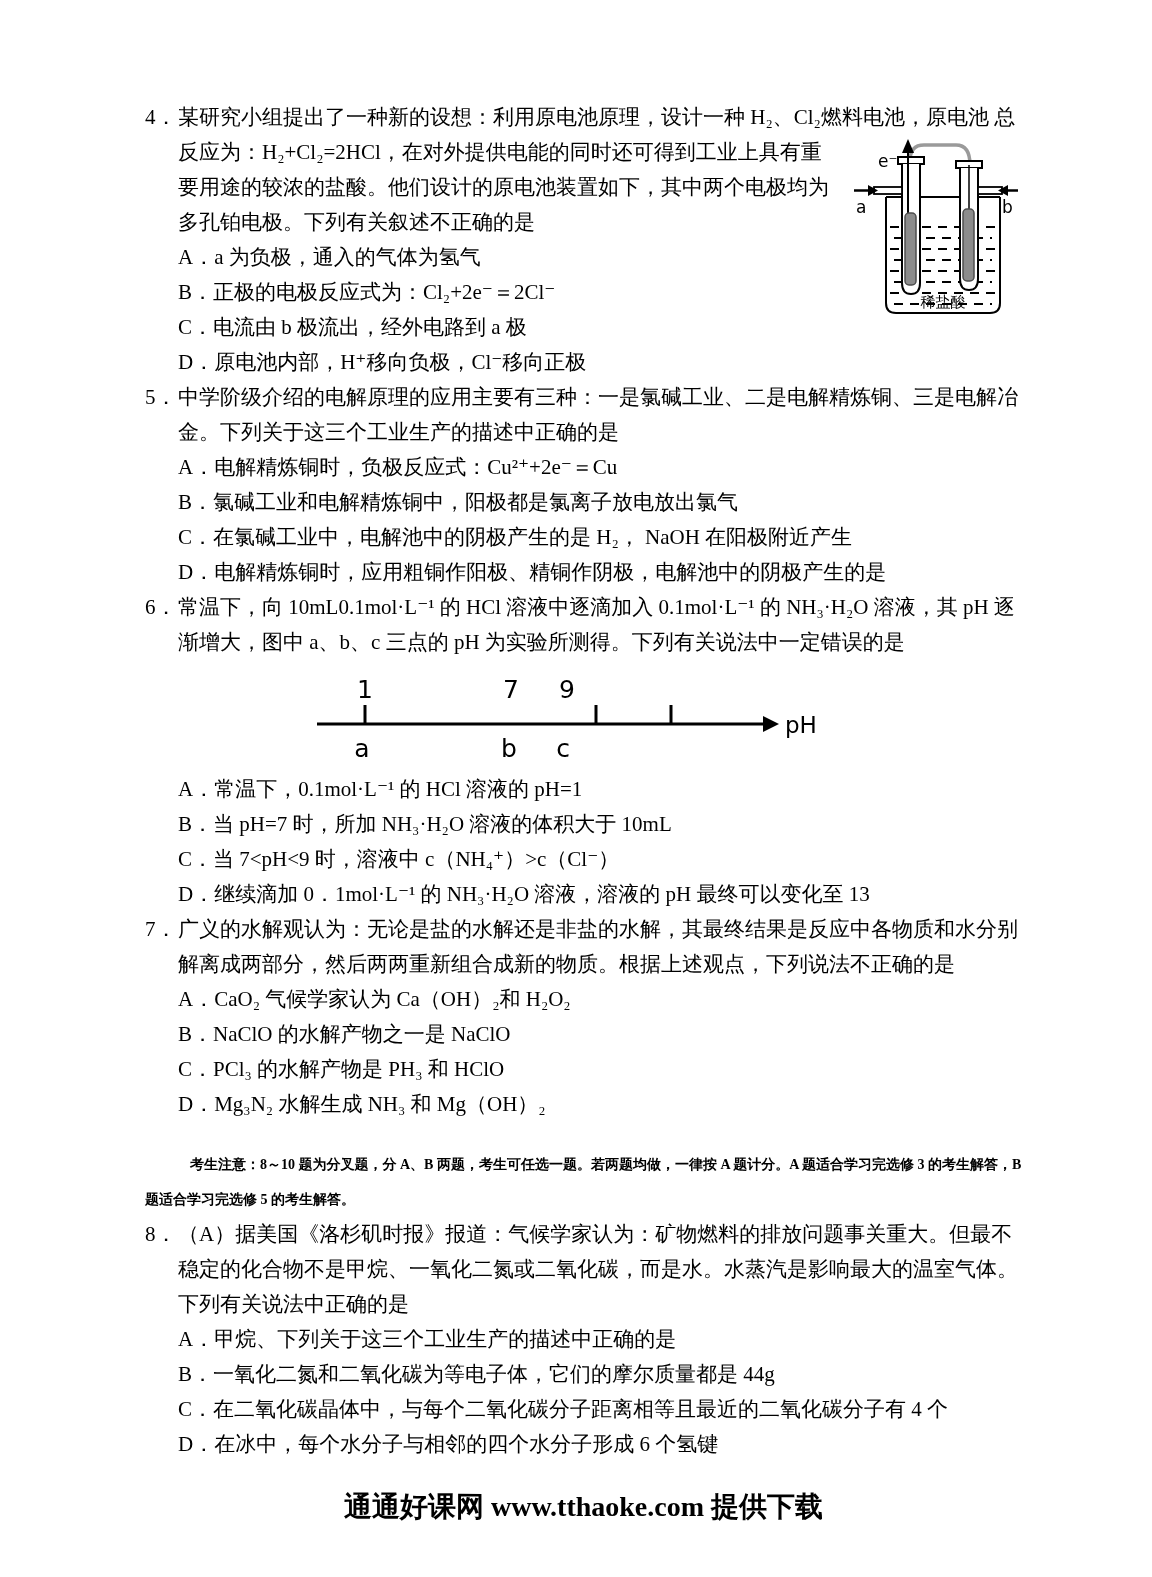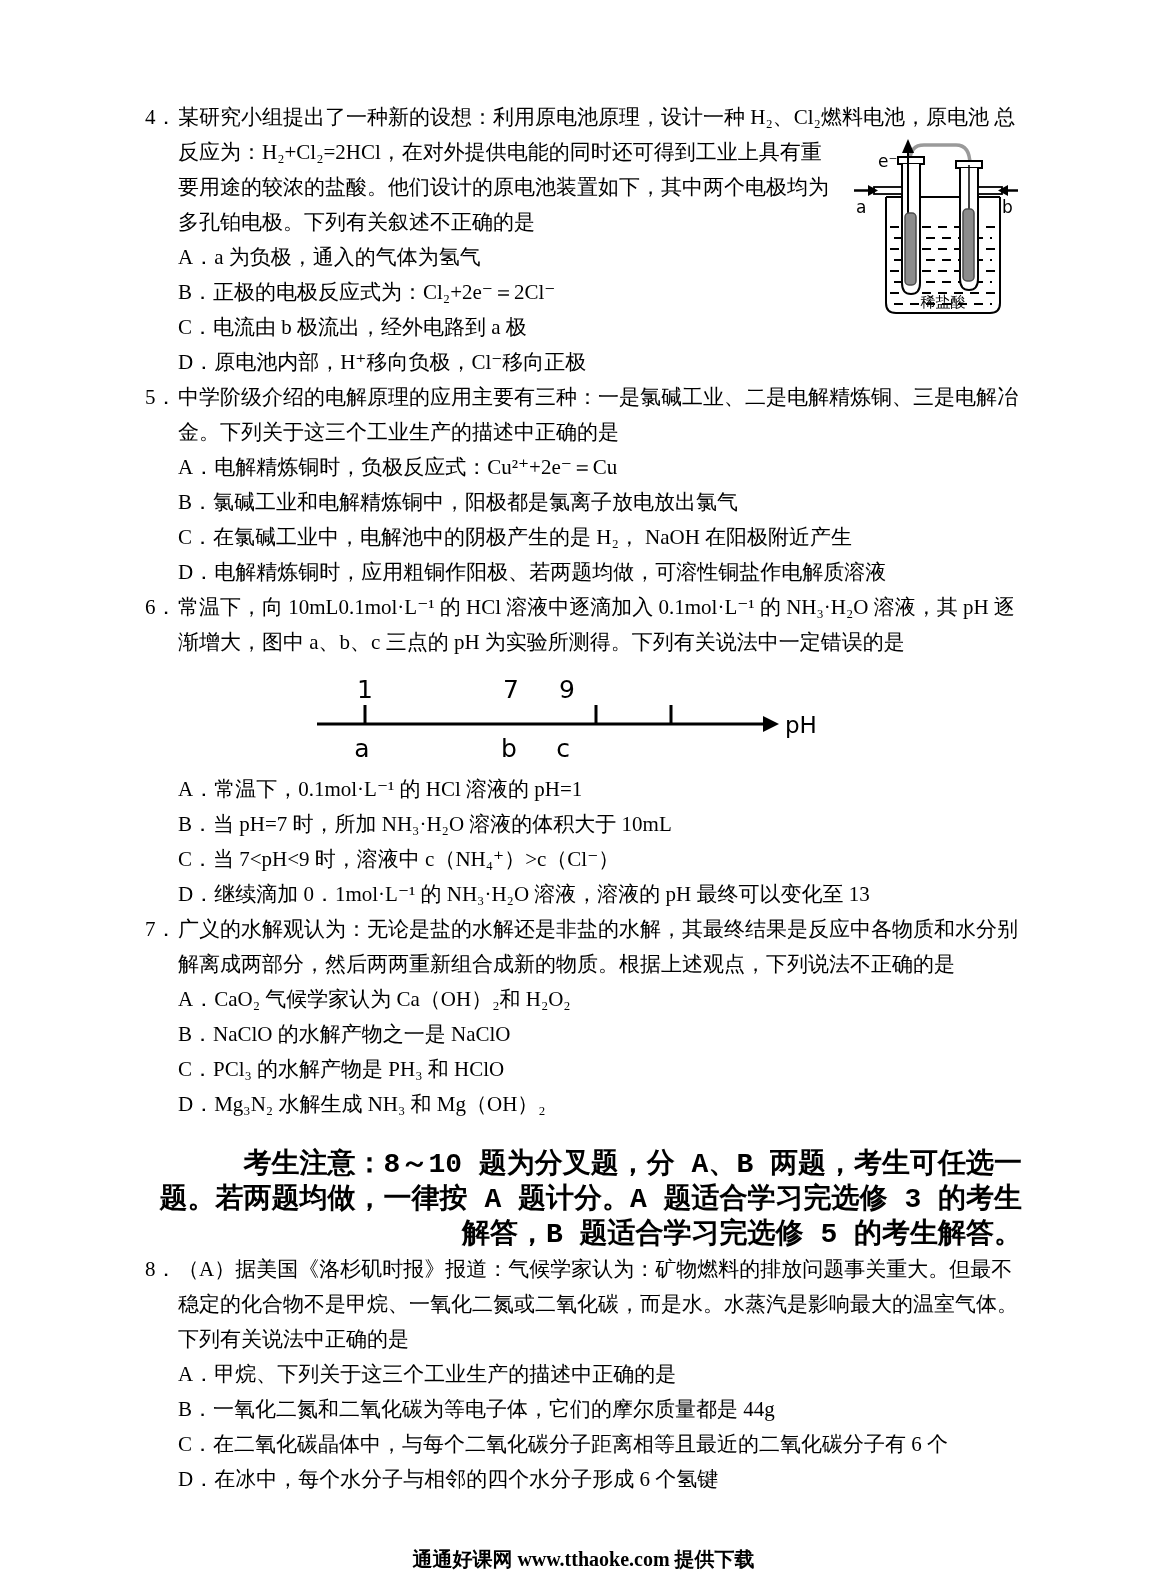--- a/index.html
+++ b/index.html
@@ -25,29 +25,28 @@
     width: 172px;
     height: 182px;
     margin: 2px 0 2px 8px;
   }
   .ph-figure { margin: 12px 0 8px 137px; height: 92px; }
   .notice {
     font-weight: bold;
     margin-top: 25px;
     text-indent: 45px;
     line-height: 35px;
-    font-family: Liberation Mono, monospace;
-    font-size: 28px;
-    text-align: right;
+    font-family: Liberation Serif, serif;
+    font-size: 14px;
   }
   .footer {
     text-align: center;
-    margin-top: 45px;
+    margin-top: 27px;
     font-weight: bold;
-    font-size: 20px;
+    font-size: 28px;
   }
   svg text {
     font-family: "DejaVu Sans", "Liberation Sans", sans-serif;
   }
 </style>
 </head>
 <body>
 
 <div class="page">
   <div class="content">
@@ -106,21 +105,21 @@
       <p class="opt">C．电流由 b 极流出，经外电路到 a 极</p>
       <p class="opt">D．原电池内部，H⁺移向负极，Cl⁻移向正极</p>
     </div>
 
     <div class="question">
       <span class="qnum">5．</span>
       <p>中学阶级介绍的电解原理的应用主要有三种：一是氯碱工业、二是电解精炼铜、三是电解冶金。下列关于这三个工业生产的描述中正确的是</p>
       <p class="opt">A．电解精炼铜时，负极反应式：Cu²⁺+2e⁻＝Cu</p>
       <p class="opt">B．氯碱工业和电解精炼铜中，阳极都是氯离子放电放出氯气</p>
       <p class="opt">C．在氯碱工业中，电解池中的阴极产生的是 H₂， NaOH 在阳极附近产生</p>
-      <p class="opt">D．电解精炼铜时，应用粗铜作阳极、若两题均做，可溶性铜盐作电解质溶液</p>
+      <p class="opt">D．电解精炼铜时，应用粗铜作阳极、精铜作阴极，电解池中的阴极产生的是</p>
     </div>
 
     <div class="question">
       <span class="qnum">6．</span>
       <p>常温下，向 10mL0.1mol·L⁻¹ 的 HCl 溶液中逐滴加入 0.1mol·L⁻¹ 的 NH₃·H₂O 溶液，其 pH 逐渐增大，图中 a、b、c 三点的 pH 为实验所测得。下列有关说法中一定错误的是</p>
       <div class="ph-figure">
         <svg width="500" height="92" viewBox="0 0 500 92">
           <line x1="2" y1="52" x2="450" y2="52" stroke="#000" stroke-width="3"></line>
           <polygon points="448,44 448,60 464,52" fill="#000"></polygon>
           <line x1="50" y1="33" x2="50" y2="52" stroke="#000" stroke-width="3"></line>
@@ -150,20 +149,20 @@
       <p class="opt">D．Mg₃N₂ 水解生成 NH₃ 和 Mg（OH）₂</p>
     </div>
 
     <p class="notice">考生注意：8～10 题为分叉题，分 A、B 两题，考生可任选一题。若两题均做，一律按 A 题计分。A 题适合学习完选修 3 的考生解答，B 题适合学习完选修 5 的考生解答。</p>
 
     <div class="question">
       <span class="qnum">8．</span>
       <p>（A）据美国《洛杉矶时报》报道：气候学家认为：矿物燃料的排放问题事关重大。但最不稳定的化合物不是甲烷、一氧化二氮或二氧化碳，而是水。水蒸汽是影响最大的温室气体。下列有关说法中正确的是</p>
       <p class="opt">A．甲烷、下列关于这三个工业生产的描述中正确的是</p>
       <p class="opt">B．一氧化二氮和二氧化碳为等电子体，它们的摩尔质量都是 44g</p>
-      <p class="opt">C．在二氧化碳晶体中，与每个二氧化碳分子距离相等且最近的二氧化碳分子有 6 个</p>
+      <p class="opt">C．在二氧化碳晶体中，与每个二氧化碳分子距离相等且最近的二氧化碳分子有 4 个</p>
       <p class="opt">D．在冰中，每个水分子与相邻的四个水分子形成 6 个氢键</p>
     </div>
 
     <p class="footer">通通好课网 www.tthaoke.com 提供下载</p>
 
   </div>
 </div>
 
 </body></html>

